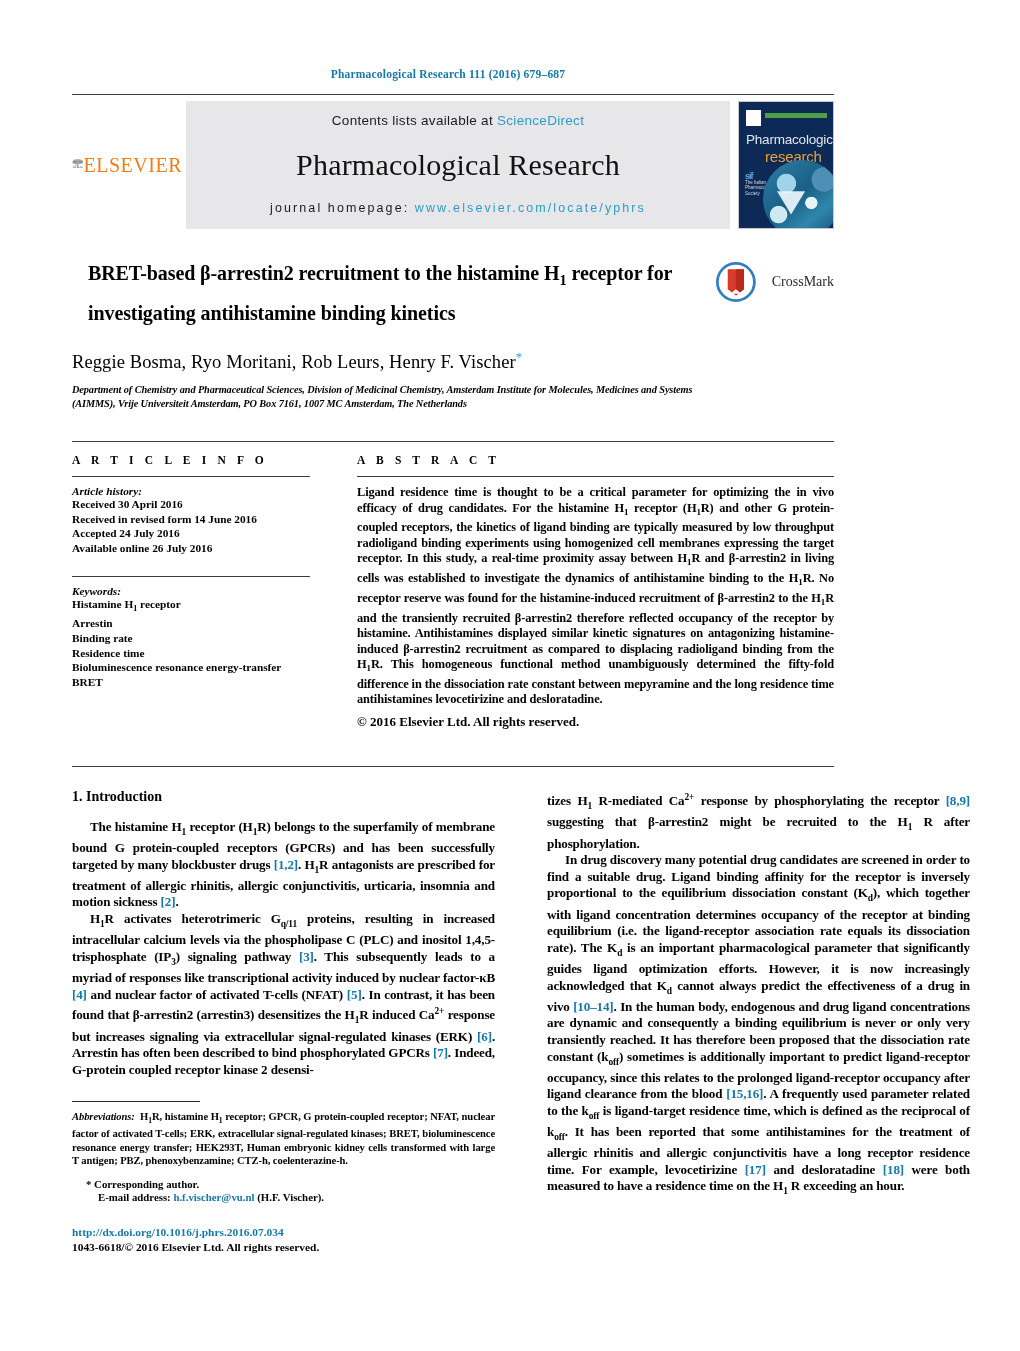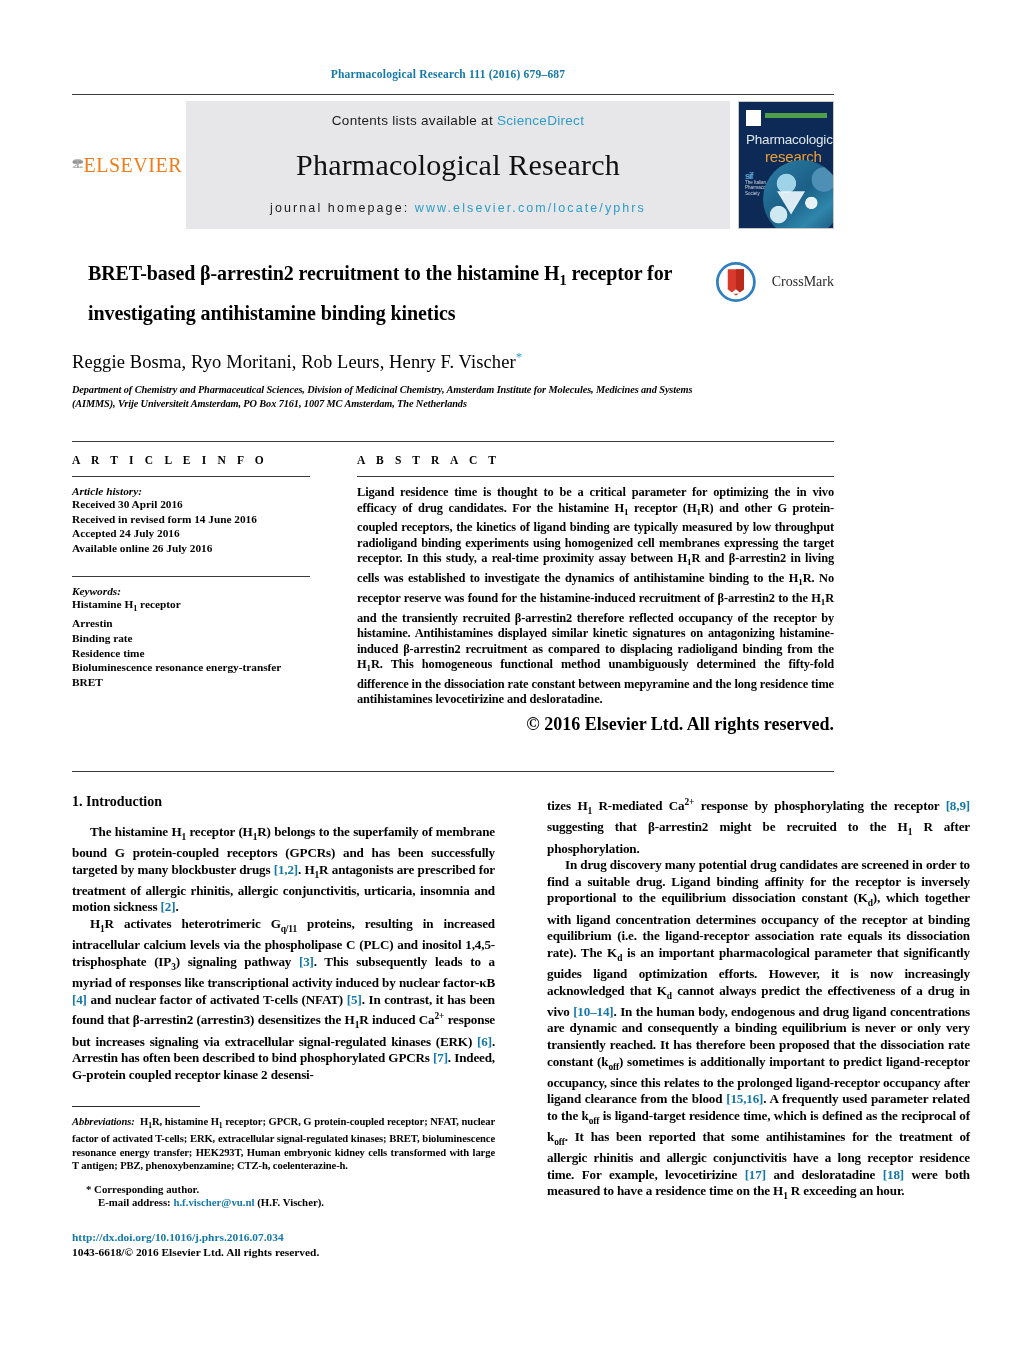--- a/index.html
+++ b/index.html
@@ -222,23 +222,23 @@
 
   .abstract-body {
     font-family: "Liberation Serif", serif;
     font-size: 12.4px;
     line-height: 15.4px;
     text-align: justify;
     font-weight: bold;
     letter-spacing: -0.12px;
   }
   .copyright {
-    text-align: right;
-    font-family: "Liberation Serif", serif;
-    font-size: 18px;
+    text-align: left;
+    font-family: "Liberation Serif", serif;
+    font-size: 13px;
     font-weight: bold;
     margin-top: 6px;
   }
 
   
   .body-wrap {
     margin: 36px 62px 0 72px;
     border-top: 1.4px solid #3b3b3b;
     padding-top: 22px;
     display: flex;

